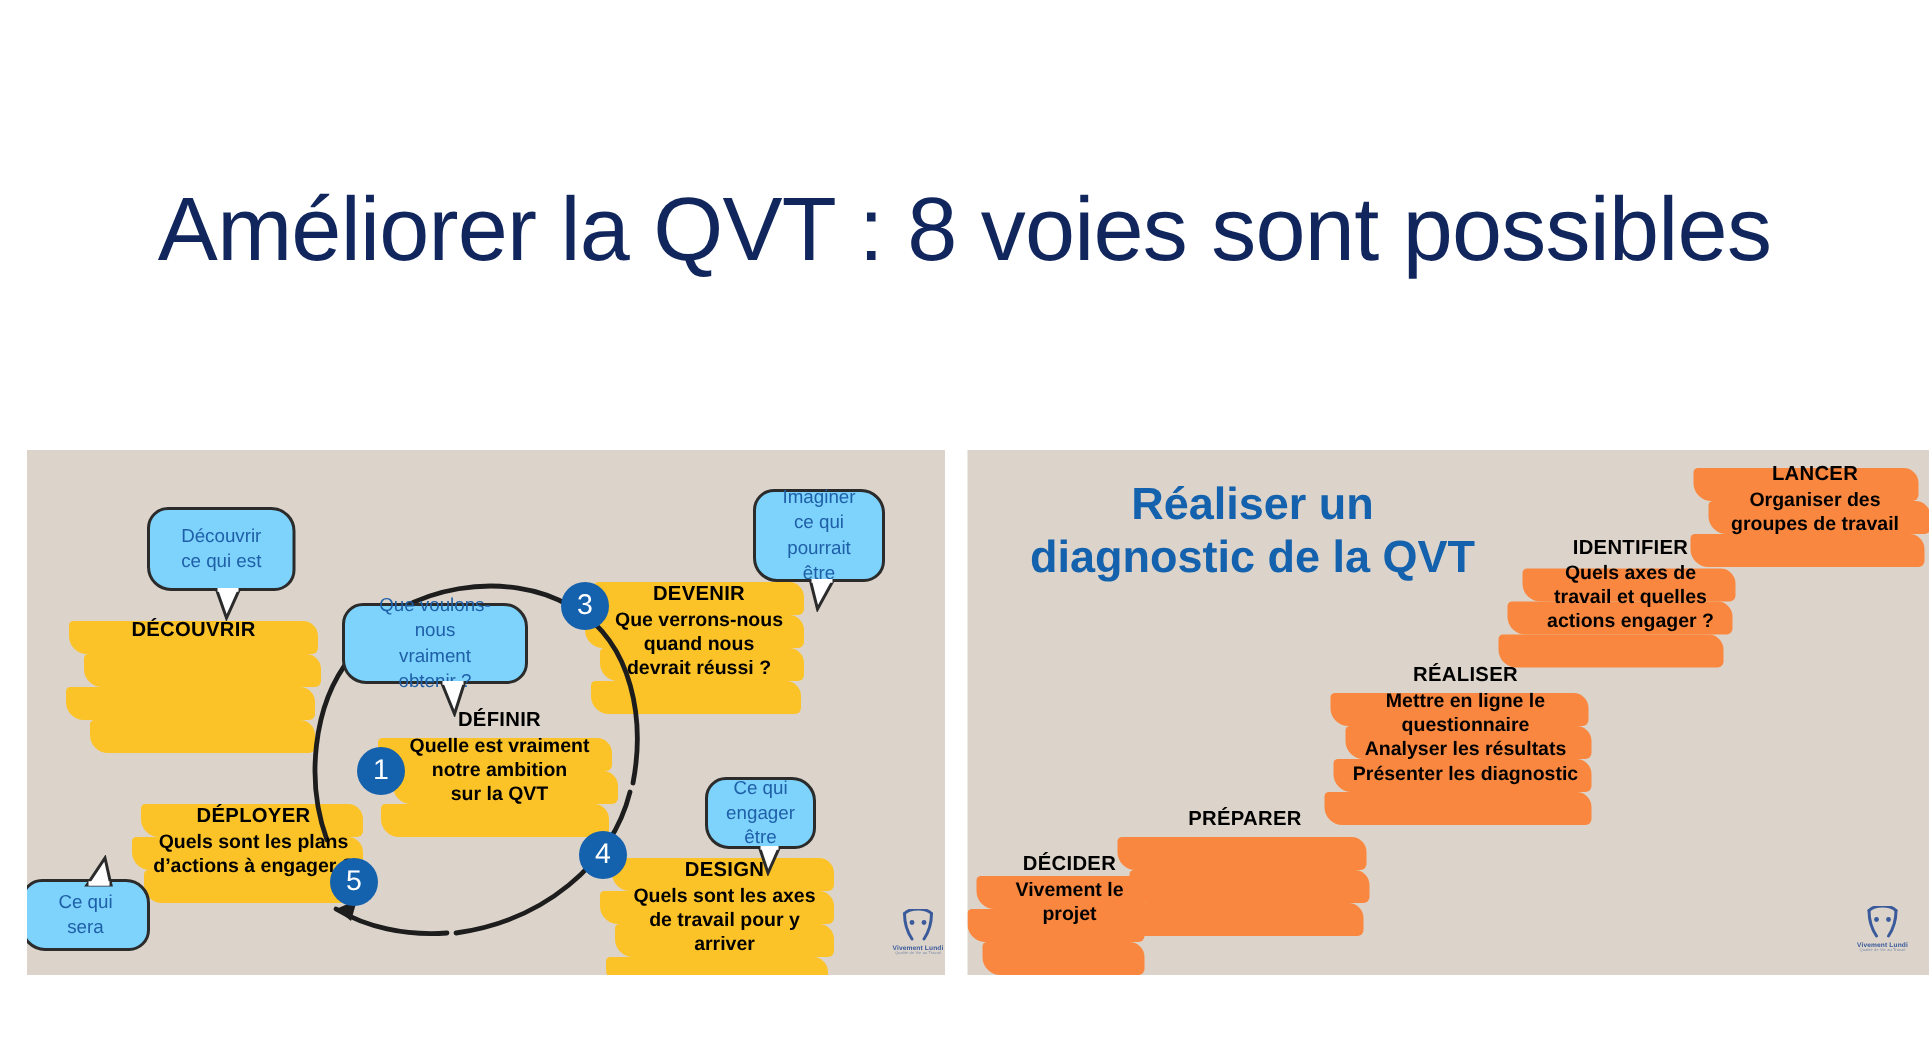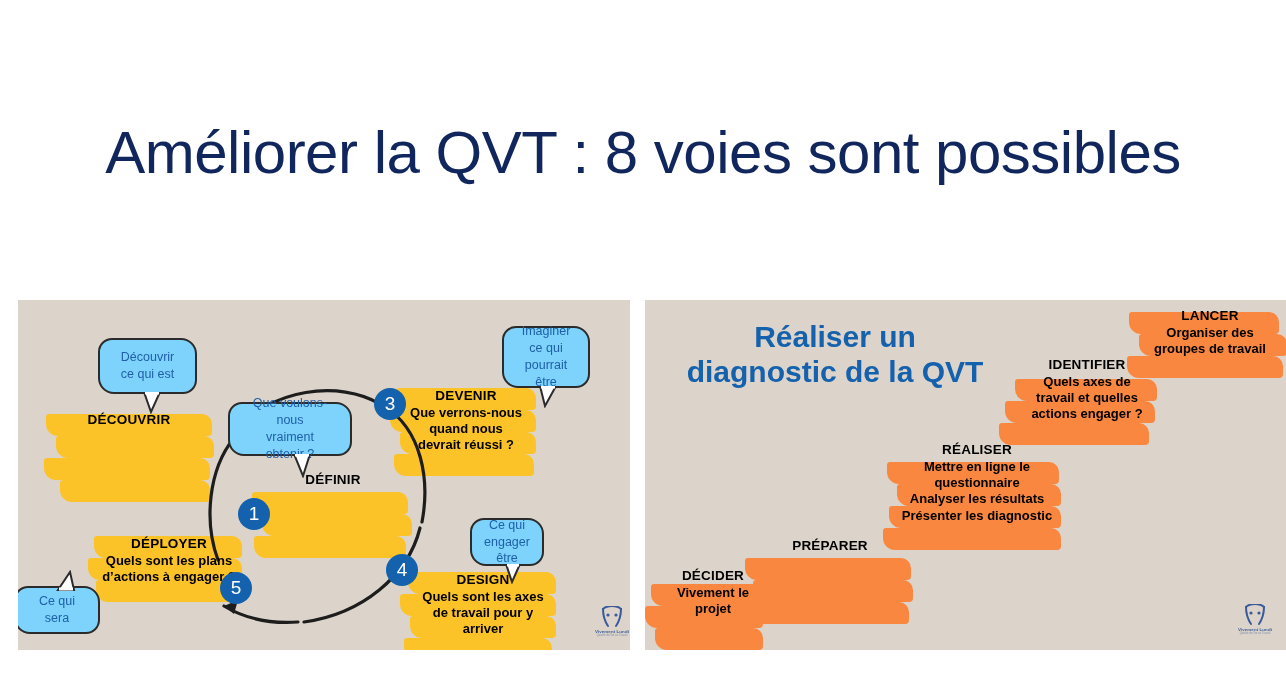--- a/index.html
+++ b/index.html
@@ -148,20 +148,25 @@
       <span class="ttl">DÉCOUVRIR</span>
     </div>
   </div>
 
   <div class="hl yellow" style="left:240px;top:172px;width:150px;">
     <div class="swatch" style="left:-6px;top:20px;width:156px;height:22px;"></div>
     <div class="swatch" style="left:4px;top:42px;width:150px;height:22px;"></div>
     <div class="swatch" style="left:-4px;top:64px;width:152px;height:22px;"></div>
     <div class="txt">
       <span class="ttl">DÉFINIR</span>
+      <span class="bdy">
+        <span>Quelle est vraiment</span><br>
+        <span>notre ambition</span><br>
+        <span>sur la QVT</span>
+      </span>
     </div>
   </div>
   <div class="num" style="left:220px;top:198px;">1</div>
 
   <div class="hl yellow" style="left:378px;top:88px;width:140px;">
     <div class="swatch" style="left:0px;top:0px;width:140px;height:22px;"></div>
     <div class="swatch" style="left:-6px;top:22px;width:146px;height:22px;"></div>
     <div class="swatch" style="left:4px;top:44px;width:136px;height:22px;"></div>
     <div class="swatch" style="left:-2px;top:66px;width:140px;height:22px;"></div>
     <div class="txt">

